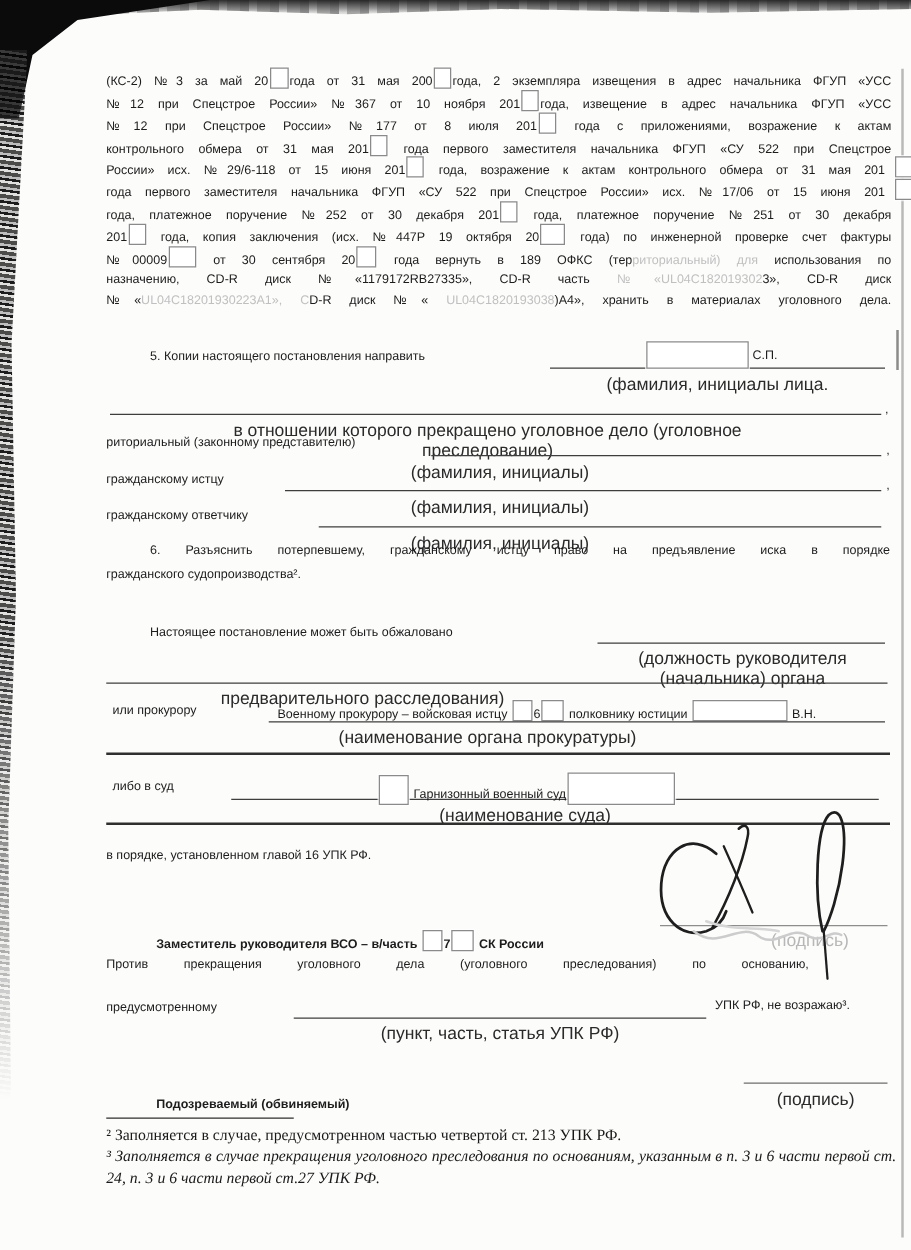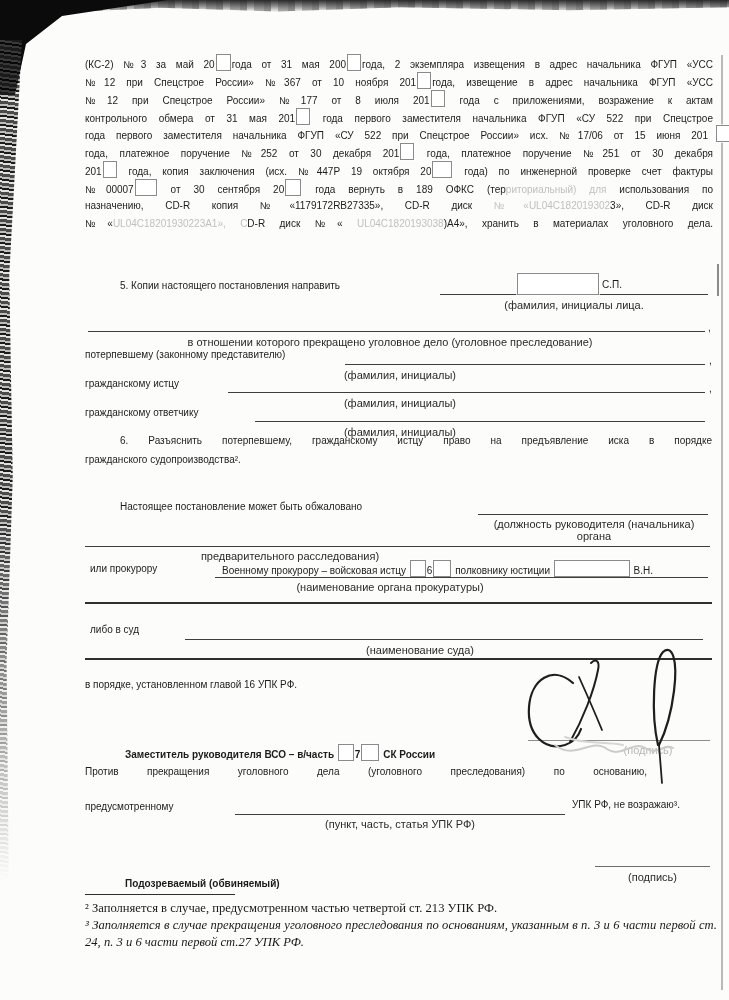--- a/index.html
+++ b/index.html
@@ -1,20 +1,20 @@
 <!DOCTYPE html>
 <html><head>
 <meta charset="utf-8">
 <style>
   html,body{margin:0;padding:0;background:#e8e8e8;}
   #page{position:relative;width:729px;height:1000px;background:#fcfcfb;overflow:hidden;
         font-family:"Liberation Sans",sans-serif;color:#1c1c1c;}
   .abs{position:absolute;}
   .t{font-size:10px;line-height:17.8px;color:#1c1c1c;}
-  .cap{font-size:11px;color:#2a2a2a;text-align:center;}
+  .cap{font-size:14px;color:#2a2a2a;text-align:center;}
   .bold{font-weight:bold;margin-top:24px;}
   .ul{border-bottom:1.4px solid #3e3e3e;height:0;}
   .ul2{border-bottom:2px solid #2f2f2f;height:0;}
   .jl{text-align:justify;text-align-last:justify;}
   .pline{height:17.85px;text-align:justify;text-align-last:justify;}
   .faded{color:#c0c0c0;}
   .rbox{display:inline-block;height:15px;background:#fff;border:1px solid #8a8a8a;
         vertical-align:-3px;margin:0 1px;box-shadow:0 0 0 1px rgba(255,255,255,.7);}
   .hang{position:relative;left:7px;margin-right:-11px;}
   .fn{font-family:"Liberation Serif",serif;font-size:12.6px;line-height:16.6px;color:#191919;}
@@ -44,39 +44,40 @@
   <div class="abs" id="corner"></div>
   <div class="abs" id="leftstrip"></div>
   <div class="abs" id="rightedge"></div>
   <div class="abs" id="rightmark"></div>
 
   <div class="abs t" style="left:85px;top:54px;width:628px;">
       <div class="pline"><span>(КС-2) №3 за май 20</span><span class="rbox" style="width: 13px;"></span><span>года от 31 мая 200</span><span class="rbox" style="width: 12px;"></span><span>года, 2 экземпляра извещения в адрес начальника ФГУП «УСС</span></div>
       <div class="pline"><span>№12 при Спецстрое России» №367 от 10 ноября 201</span><span class="rbox" style="width: 12px;"></span><span>года, извещение в адрес начальника ФГУП «УСС</span></div>
       <div class="pline"><span>№12 при Спецстрое России» №177 от 8 июля 201</span><span class="rbox" style="width: 12px;"></span><span> года с приложениями, возражение к актам</span></div>
       <div class="pline"><span>контрольного обмера от 31 мая 201</span><span class="rbox" style="width: 12px;"></span><span> года первого заместителя начальника ФГУП «СУ 522 при Спецстрое</span></div>
+      <div class="pline"><span>России» исх. №29/6-118 от 15 июня 201</span><span class="rbox" style="width: 12px;"></span><span> года, возражение к актам контрольного обмера от 31 мая 201</span><span class="rbox hang" style="width: 13px;"></span></div>
       <div class="pline"><span>года первого заместителя начальника ФГУП «СУ 522 при Спецстрое России» исх. №17/06 от 15 июня 201</span><span class="rbox hang" style="width: 13px;"></span></div>
       <div class="pline"><span>года, платежное поручение №252 от 30 декабря 201</span><span class="rbox" style="width: 12px;"></span><span> года, платежное поручение №251 от 30 декабря</span></div>
       <div class="pline"><span>201</span><span class="rbox" style="width: 12px;"></span><span> года, копия заключения (исх. №447Р 19 октября 20</span><span class="rbox" style="width: 18px;"></span><span> года) по инженерной проверке счет фактуры</span></div>
-      <div class="pline"><span>№00007</span><span class="rbox" style="width: 20px;"></span><span> от 30 сентября 20</span><span class="rbox" style="width: 14px;"></span><span> года вернуть в 189 ОФКС (тер</span><span class="faded">риториальный) для </span><span>использования по</span></div>
-      <div class="pline"><span>назначению, CD-R копия №«1179172RB27335», CD-R диск </span><span class="faded">№«UL04C182019302</span><span>3», CD-R диск</span></div>
+      <div class="pline"><span>№00009</span><span class="rbox" style="width: 20px;"></span><span> от 30 сентября 20</span><span class="rbox" style="width: 14px;"></span><span> года вернуть в 189 ОФКС (тер</span><span class="faded">риториальный) для </span><span>использования по</span></div>
+      <div class="pline"><span>назначению, CD-R диск №«1179172RB27335», CD-R часть </span><span class="faded">№«UL04C182019302</span><span>3», CD-R диск</span></div>
       <div class="pline"><span>№«</span><span class="faded">UL04C18201930223A1», C</span><span>D-R диск №« </span><span class="faded">UL04C1820193038</span><span>)А4», хранить в материалах уголовного дела.</span></div>
     </div>
 
   <div class="abs t" style="left:120px;top:277px;">5. Копии настоящего постановления направить</div>
   <div class="abs ul" style="left:440px;top:294px;width:268px;"></div>
   <span class="rbox abs" style="left:516px;top:273px;width:80px;height:20px;"></span>
   <div class="abs t" style="left:602px;top:276px;">С.П.</div>
   <div class="abs cap" style="left:440px;top:299px;width:268px;">(фамилия, инициалы лица.</div>
 
   <div class="abs ul" style="left:88px;top:331px;width:617px;"></div>
   <div class="abs t" style="left:708px;top:319px;">,</div>
   <div class="abs cap" style="left:160px;top:336px;width:460px;">в отношении которого прекращено уголовное дело (уголовное преследование)</div>
 
-  <div class="abs t" style="left:85px;top:346px;">потерпевшему (законному представителю)</div>
+  <div class="abs t" style="left:85px;top:346px;">риториальный (законному представителю)</div>
   <div class="abs ul" style="left:345px;top:364px;width:360px;"></div>
   <div class="abs t" style="left:709px;top:352px;">,</div>
   <div class="abs cap" style="left:300px;top:369px;width:200px;">(фамилия, инициалы)</div>
 
   <div class="abs t" style="left:85px;top:375px;">гражданскому истцу</div>
   <div class="abs ul" style="left:228px;top:392px;width:477px;"></div>
   <div class="abs t" style="left:709px;top:380px;">,</div>
   <div class="abs cap" style="left:300px;top:397px;width:200px;">(фамилия, инициалы)</div>
 
   <div class="abs t" style="left:85px;top:404px;">гражданскому ответчику</div>
@@ -95,20 +96,21 @@
 
   <div class="abs t" style="left:90px;top:560px;">или прокурору</div>
   <div class="abs t" style="left:222px;top:560px;white-space:nowrap;"><span>Военному прокурору – войсковая истцу </span><span class="rbox" style="width: 14px;"></span><span>6</span><span class="rbox" style="width: 16px;"></span><span> полковнику юстиции </span><span class="rbox" style="width: 74px;"></span><span> В.Н.</span></div>
   <div class="abs ul" style="left:215px;top:577px;width:493px;"></div>
   <div class="abs cap" style="left:255px;top:581px;width:270px;">(наименование органа прокуратуры)</div>
 
   <div class="abs ul2" style="left:85px;top:602px;width:627px;"></div>
 
   <div class="abs t" style="left:90px;top:621px;">либо в суд</div>
   <div class="abs ul" style="left:185px;top:639px;width:518px;"></div>
+  <div class="abs t" style="left:302px;top:618px;white-space:nowrap;"><span class="rbox" style="width: 22px; height: 22px; vertical-align: -6px;"></span><span> Гарнизонный военный суд</span><span class="rbox" style="width: 84px; height: 24px; vertical-align: -6px;"></span></div>
   <div class="abs cap" style="left:330px;top:644px;width:180px;">(наименование суда)</div>
 
   <div class="abs ul2" style="left:85px;top:658px;width:627px;"></div>
 
   <div class="abs t" style="left:85px;top:676px;text-align:right;">в порядке, установленном главой 16 УПК РФ.</div>
 
   <div class="abs t bold" style="left:125px;top:720px;white-space:nowrap;"><span>Заместитель руководителя ВСО – в/часть </span><span class="rbox" style="width: 14px;"></span><span>7</span><span class="rbox" style="width: 16px;"></span><span> СК России</span></div>
   <div class="abs" style="left:528px;top:740px;width:182px;border-bottom:1px solid #8d8d8d;height:0;"></div>
   <div class="abs cap capfaded" style="left:598px;top:744px;width:100px;">(подпись)</div>
 

